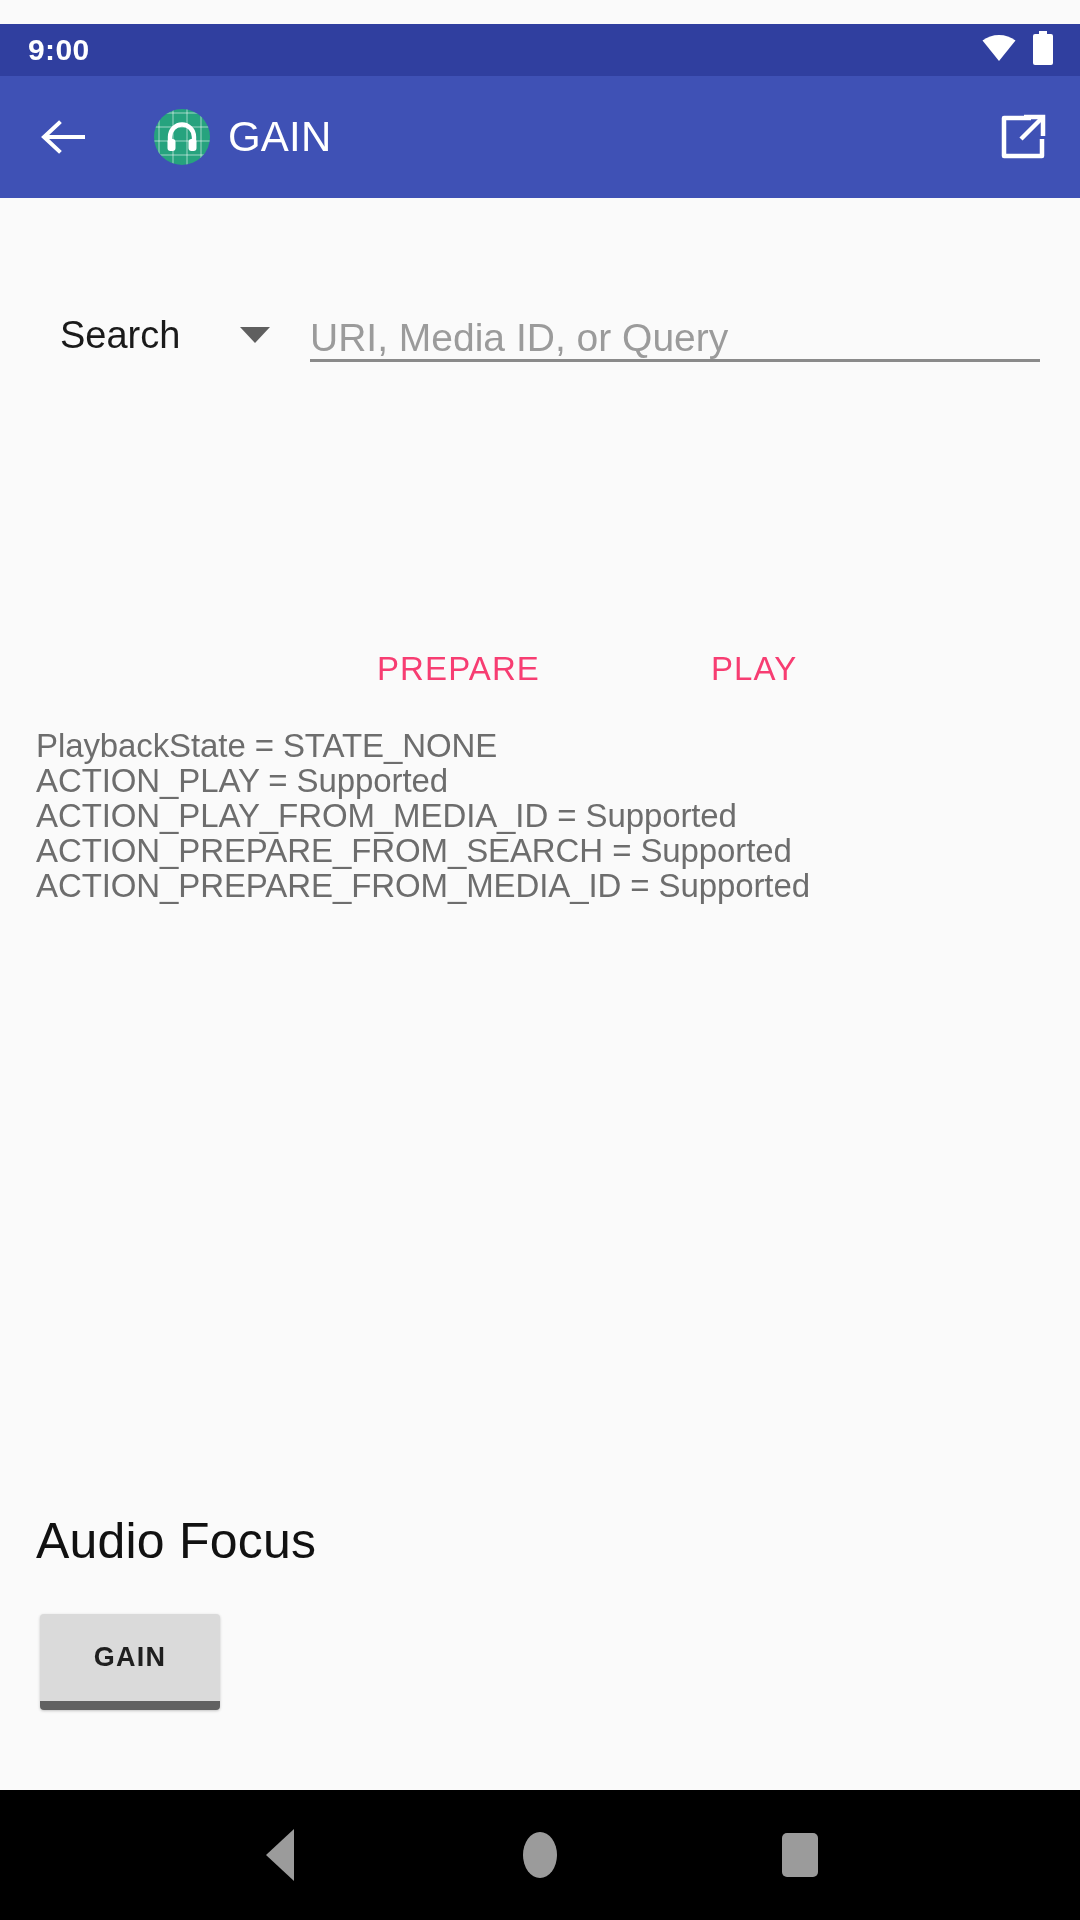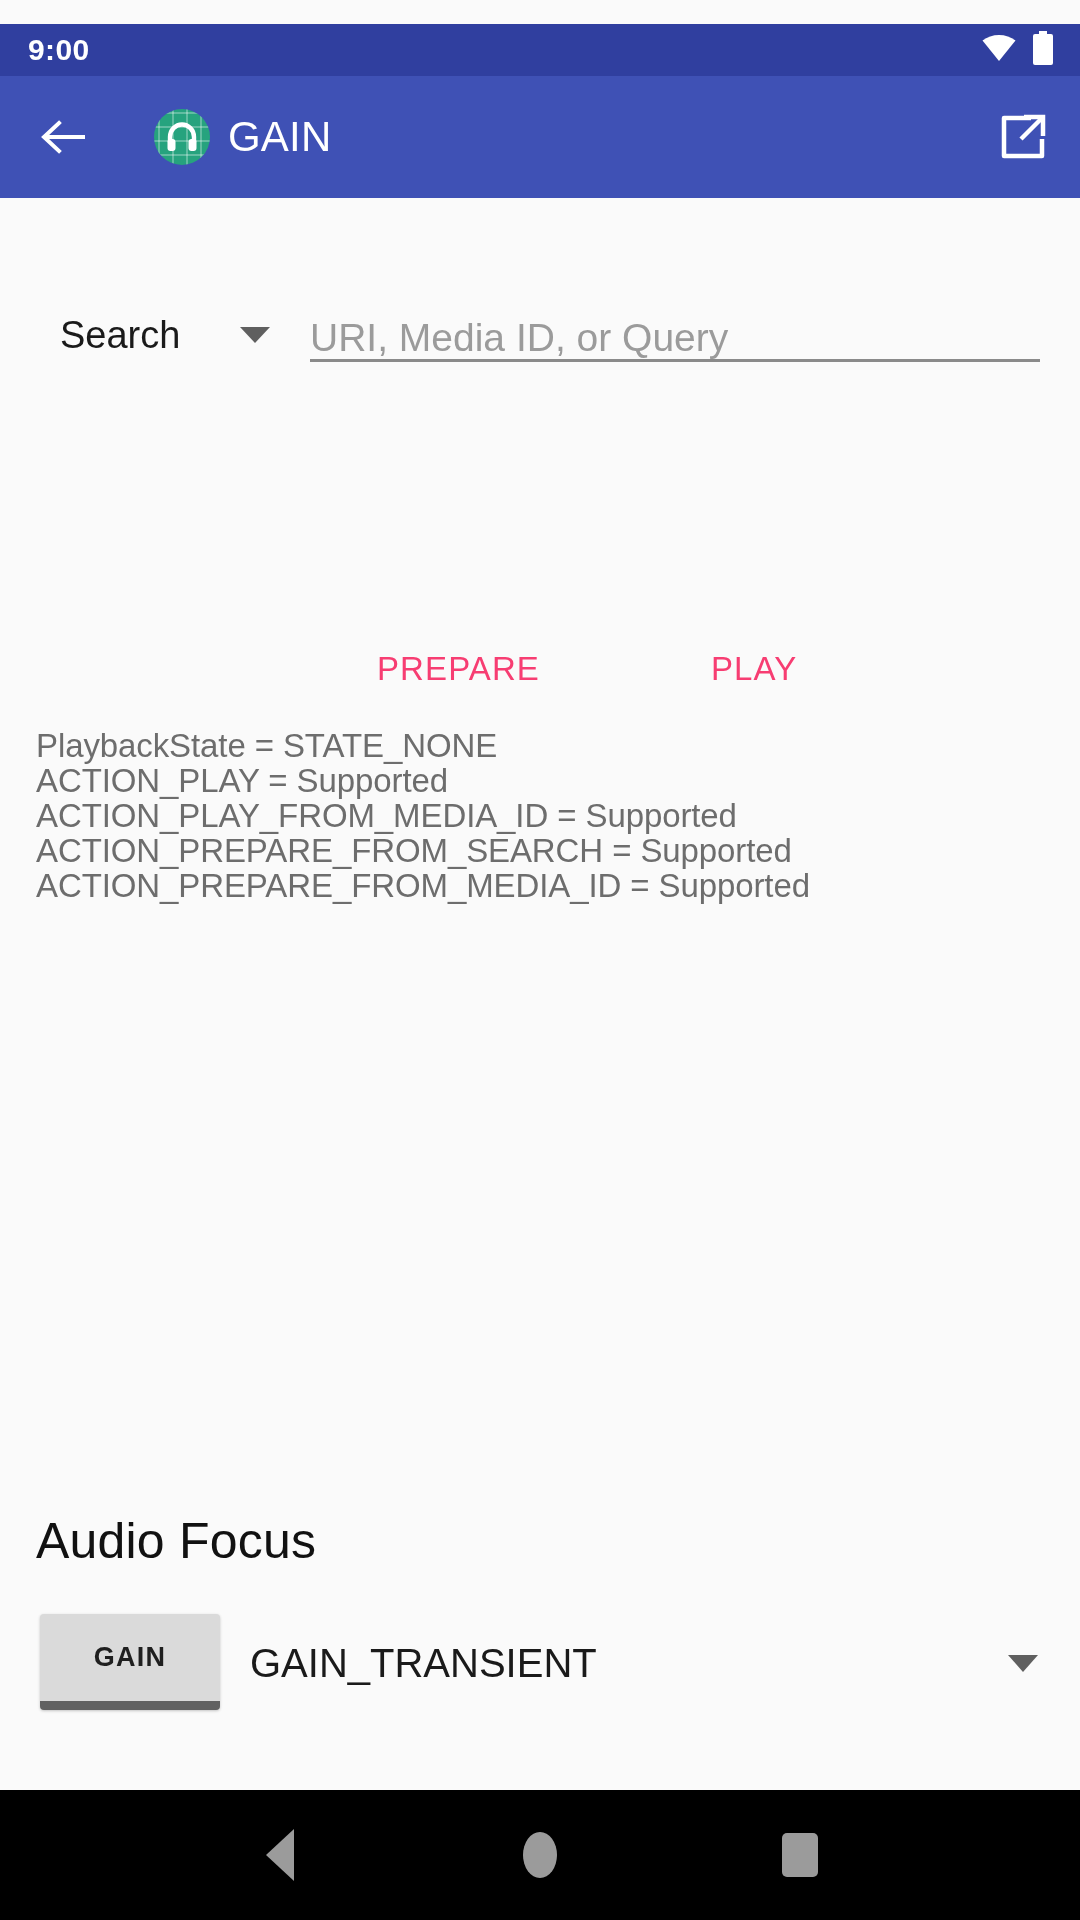--- a/index.html
+++ b/index.html
@@ -313,24 +313,20 @@
       <div class="status-line">ACTION_PLAY = Supported</div>
       <div class="status-line">ACTION_PLAY_FROM_MEDIA_ID = Supported</div>
       <div class="status-line">ACTION_PREPARE_FROM_SEARCH = Supported</div>
       <div class="status-line">ACTION_PREPARE_FROM_MEDIA_ID = Supported</div>
     </div>
 
     <div id="audio-focus-section">
       <div id="audio-focus-title">Audio Focus</div>
       <div id="audio-focus-row">
         <button id="gain-button">GAIN</button>
-        <div id="focus-spinner">
-          <span id="focus-spinner-value">GAIN_TRANSIENT</span>
-          <span id="focus-spinner-caret"></span>
-        </div>
       </div>
     </div>
 
   </div>
 
   <div id="nav-bar">
     <div class="nav-button">
       <span id="nav-back-triangle"></span>
     </div>
     <div class="nav-button">

